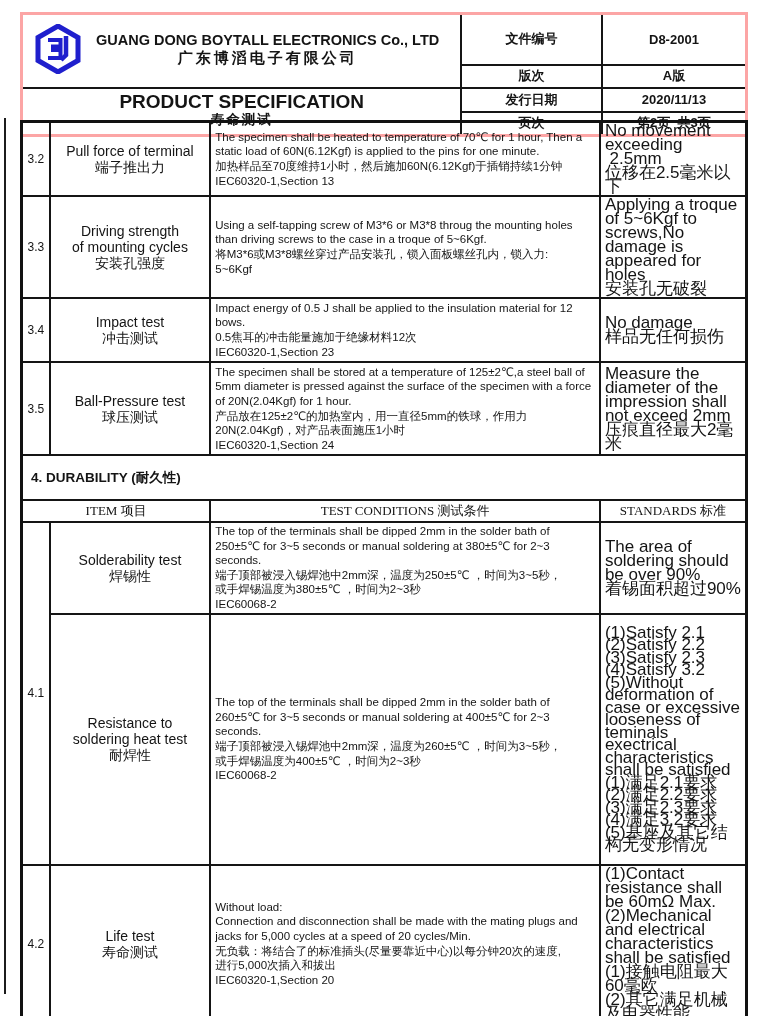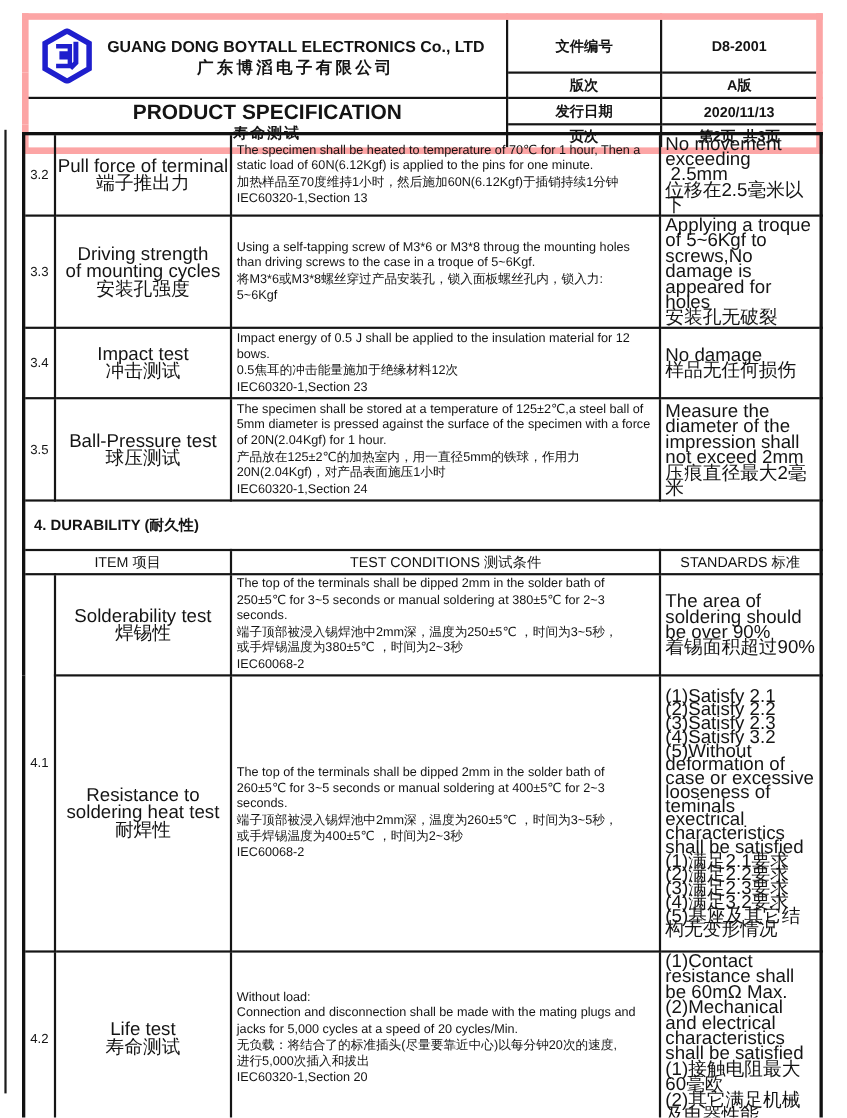--- a/index.html
+++ b/index.html
@@ -8,44 +8,44 @@
   .page{position:absolute;inset:0;background:#ffffff;}
 
   
   .scan-line{position:absolute;left:4px;top:118px;width:2px;height:876px;background:#1c1c1c;}
 
   table{border-collapse:collapse;table-layout:fixed;}
   td{border:2px solid #151515;overflow:hidden;}
 
   
   .header-table{position:absolute;left:20px;top:12px;width:728px;}
-  .header-table{border:6px solid #fca5a5;}
+  .header-table{border:3px solid #fca5a5;}
   .company-cell{vertical-align:middle;}
   .company-flex{display:flex;align-items:center;justify-content:flex-start;}
   .logo-wrap{flex:0 0 auto;margin:2px 6px 2px 8px;}
   .company-text{flex:1 1 auto;text-align:center;padding-right:14px;}
   .company-en{font-weight:bold;font-size:14.5px;line-height:19px;letter-spacing:0px;}
   .company-zh{font-weight:bold;font-size:15px;line-height:20px;letter-spacing:3px;font-family:Liberation Mono, monospace;}
   .spec-cell{text-align:center;vertical-align:middle;}
   .spec-en{font-weight:bold;font-size:19px;line-height:18px;}
   .spec-zh{font-weight:bold;font-size:13.5px;line-height:18px;letter-spacing:2px;}
   .hfield{ text-align:center;vertical-align:middle;font-weight:bold;font-size:13px;white-space:pre-wrap;}
 
   
   .main-table{position:absolute;left:20px;top:120px;width:728px;border:3px solid #111;}
   .num-cell{text-align:center;vertical-align:middle;font-size:12px;}
-  .item-cell{text-align:center;vertical-align:middle;font-size:17px;line-height:16px;white-space:pre-wrap;}
+  .item-cell{text-align:center;vertical-align:middle;font-size:14px;line-height:16px;white-space:pre-wrap;}
   .cond-cell{vertical-align:middle;font-size:11.5px;line-height:14.6px;padding:1px 3px 1px 4px;white-space:pre-wrap;}
   .std-cell{vertical-align:middle;font-size:17px;line-height:14px;padding:1px 2px 1px 4px;white-space:pre-wrap;}
   .std-tight{line-height:12.5px;}
   .section-cell{font-weight:bold;font-size:13.5px;padding-left:8px;vertical-align:middle;}
   .colhead-cell{text-align:center;vertical-align:middle;font-size:13px;}
 
   .h-r32{height:68px;}  .h-r33{height:87px;}  .h-r34{height:64px;}  .h-r35{height:93px;}
-  .h-sec{height:45px;}  .h-head{height:17px;} .h-r41a{height:87px;} .h-r41b{height:251px;}
+  .h-sec{height:45px;}  .h-head{height:17px;font-family:Liberation Serif, serif;} .h-r41a{height:87px;} .h-r41b{height:251px;}
   .h-r42{height:139px;}
 </style>
 </head>
 <body>
 
 <div class="page">
   <div class="scan-line"></div>
 
   <table class="header-table">
     <colgroup>

